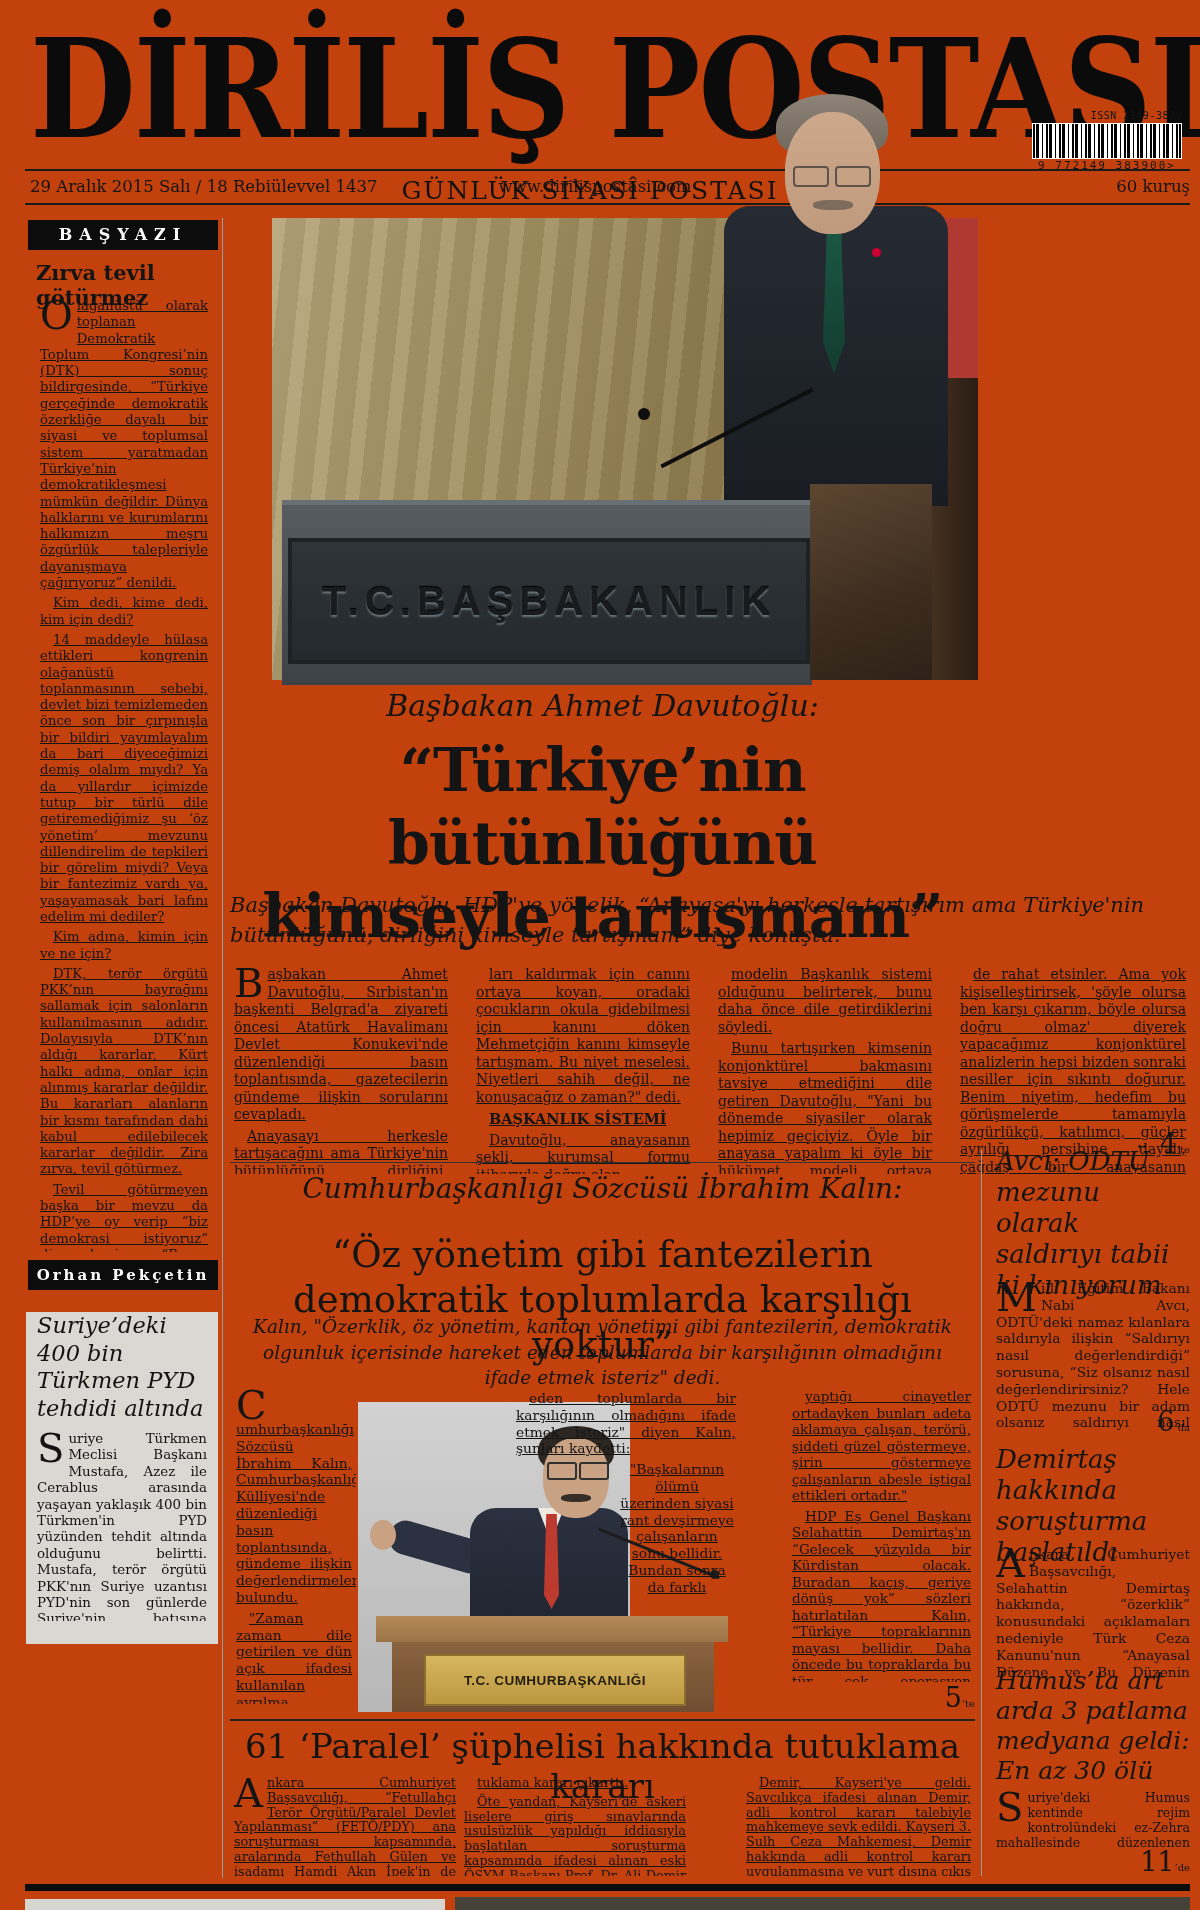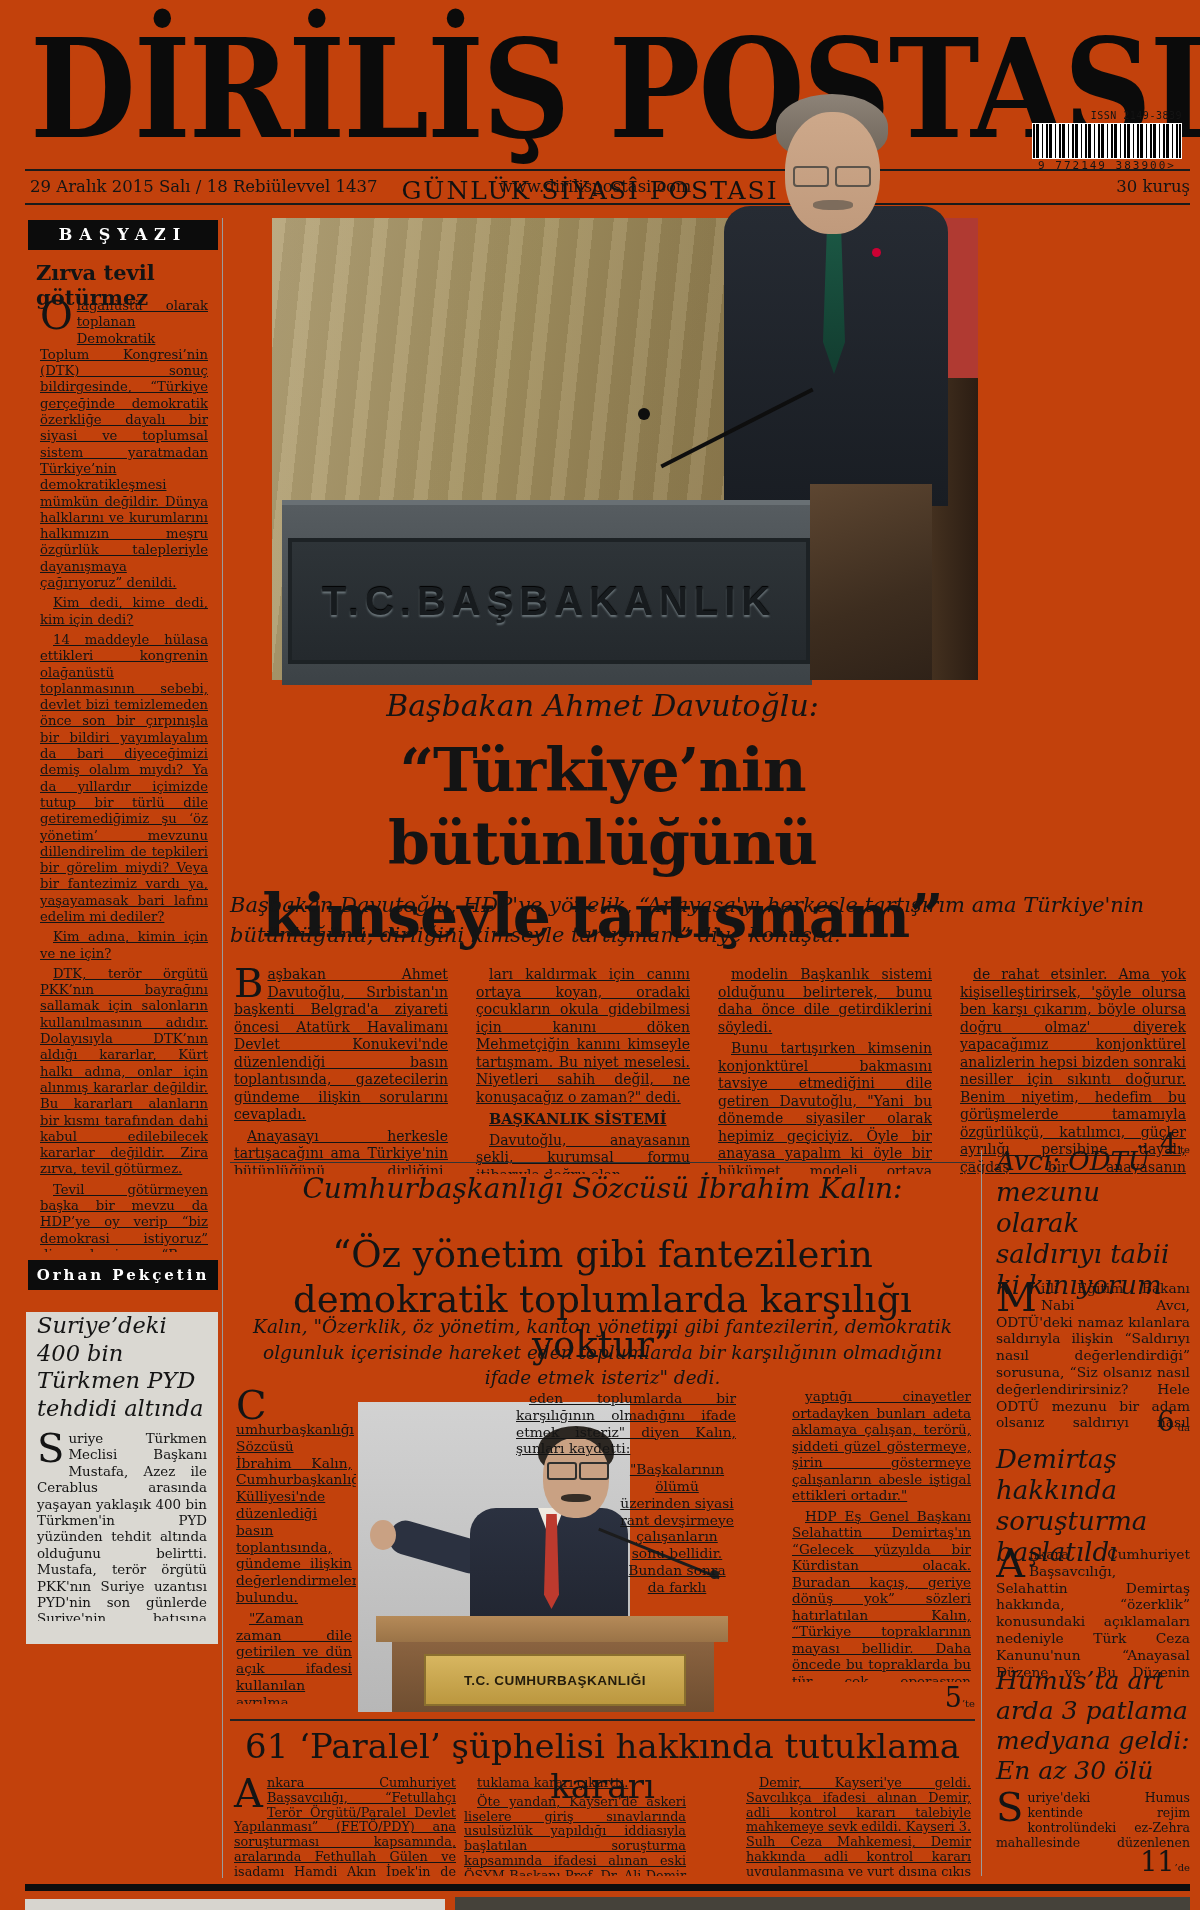--- a/index.html
+++ b/index.html
@@ -110,21 +110,21 @@
   <div class="abs subt">GÜNLÜK SİYASÎ POSTASI</div>
   <div class="abs issn">
     <div class="lbl">ISSN 2149-3839</div>
     <div class="barcode"></div>
     <div class="dig">9 772149 383900&gt;</div>
   </div>
 
   <div class="abs hr" style="left:25px;top:169px;width:1165px;"></div>
   <div class="abs dateline" style="left:30px;top:177px;width:420px;">29 Aralık 2015 Salı / 18 Rebiülevvel 1437</div>
   <div class="abs dateline" style="left:350px;top:177px;width:490px;text-align:center;">www.dirilispostasi.com</div>
-  <div class="abs dateline" style="left:1045px;top:177px;width:145px;text-align:right;">30 kuruş</div>
+  <div class="abs dateline" style="left:1045px;top:177px;width:145px;text-align:right;">60 kuruş</div>
   <div class="abs hr" style="left:25px;top:203px;width:1165px;"></div>
 
   <div class="abs blackbar ed-label">BAŞYAZI</div>
   <div class="abs ed-title">Zırva tevil götürmez</div>
   <div class="abs ed-body">
     <p class="dc">Olağanüstü olarak toplanan Demokratik Toplum Kongresi’nin (DTK) sonuç bildirgesinde, “Türkiye gerçeğinde demokratik özerkliğe dayalı bir siyasi ve toplumsal sistem yaratmadan Türkiye’nin demokratikleşmesi mümkün değildir. Dünya halklarını ve kurumlarını halkımızın meşru özgürlük talepleriyle dayanışmaya çağırıyoruz” denildi.</p>
     <p>Kim dedi, kime dedi, kim için dedi?</p>
     <p>14 maddeyle hülasa ettikleri kongrenin olağanüstü toplanmasının sebebi, devlet bizi temizlemeden önce son bir çırpınışla bir bildiri yayımlayalım da bari diyeceğimizi demiş olalım mıydı? Ya da yıllardır içimizde tutup bir türlü dile getiremediğimiz şu ‘öz yönetim’ mevzunu dillendirelim de tepkileri bir görelim miydi? Veya bir fantezimiz vardı ya, yaşayamasak bari lafını edelim mi dediler?</p>
     <p>Kim adına, kimin için ve ne için?</p>
     <p>DTK, terör örgütü PKK’nın bayrağını sallamak için salonların kullanılmasının adıdır. Dolayısıyla DTK’nın aldığı kararlar, Kürt halkı adına, onlar için alınmış kararlar değildir. Bu kararları alanların bir kısmı tarafından dahi kabul edilebilecek kararlar değildir. Zira zırva, tevil götürmez.</p>

